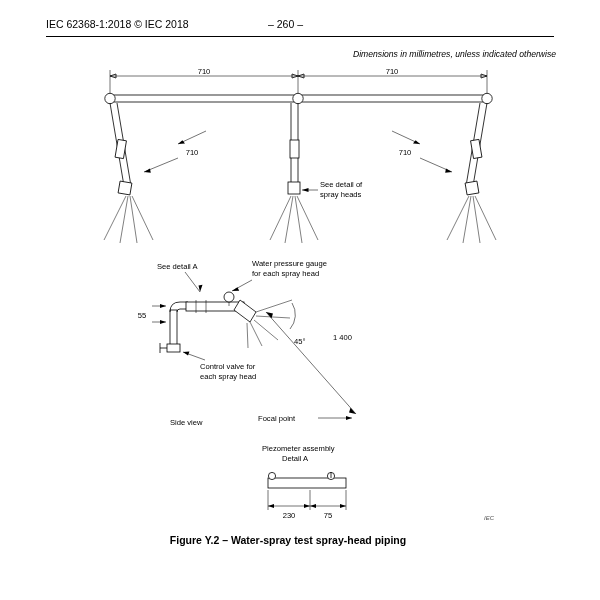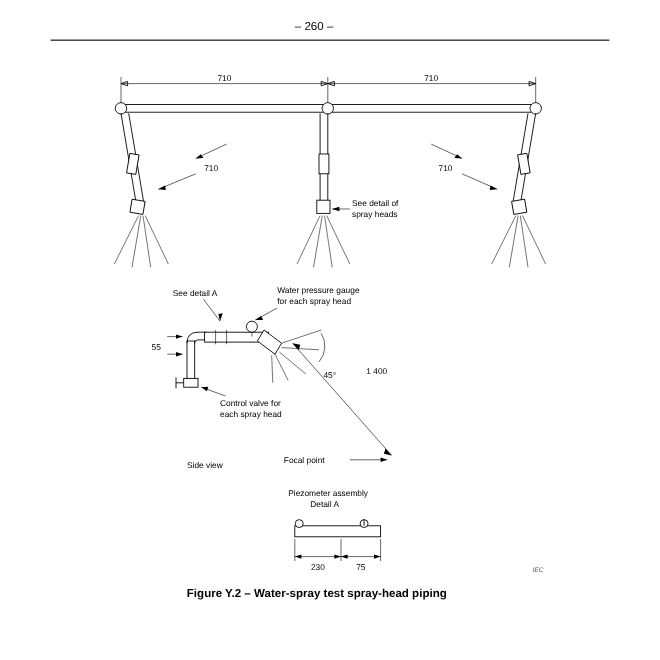--- a/index.html
+++ b/index.html
@@ -74,22 +74,24 @@
   .ln-thin { stroke: #000; stroke-width: 0.55; fill: none; }
   .ln-dash { stroke: #000; stroke-width: 0.5; fill: none; }
   .pipe { stroke: #000; stroke-width: 0.8; fill: #fff; }
   .joint { stroke: #000; stroke-width: 0.8; fill: #fff; }
 </style>
 </head>
 <body>
 
 <div class="page">
 
+  <div class="hdr hdr-left">IEC 62368-1:2018 © IEC 2018</div>
   <div class="hdr hdr-right">– 260 –</div>
   <div class="hdr-rule"></div>
+  <div class="dims-note">Dimensions in millimetres, unless indicated otherwise</div>
 
   <svg class="drawing" viewBox="0 0 600 600">
 
     <g>
       <line class="ln-thin" x1="110" y1="76" x2="298" y2="76"></line>
       <path class="ln" d="M110,76 l6,-2 l0,4 z" fill="#000"></path>
       <path class="ln" d="M298,76 l-6,-2 l0,4 z" fill="#000"></path>
       <line class="ln-thin" x1="110" y1="70" x2="110" y2="96"></line>
       <line class="ln-thin" x1="298" y1="70" x2="298" y2="96"></line>
     </g>

